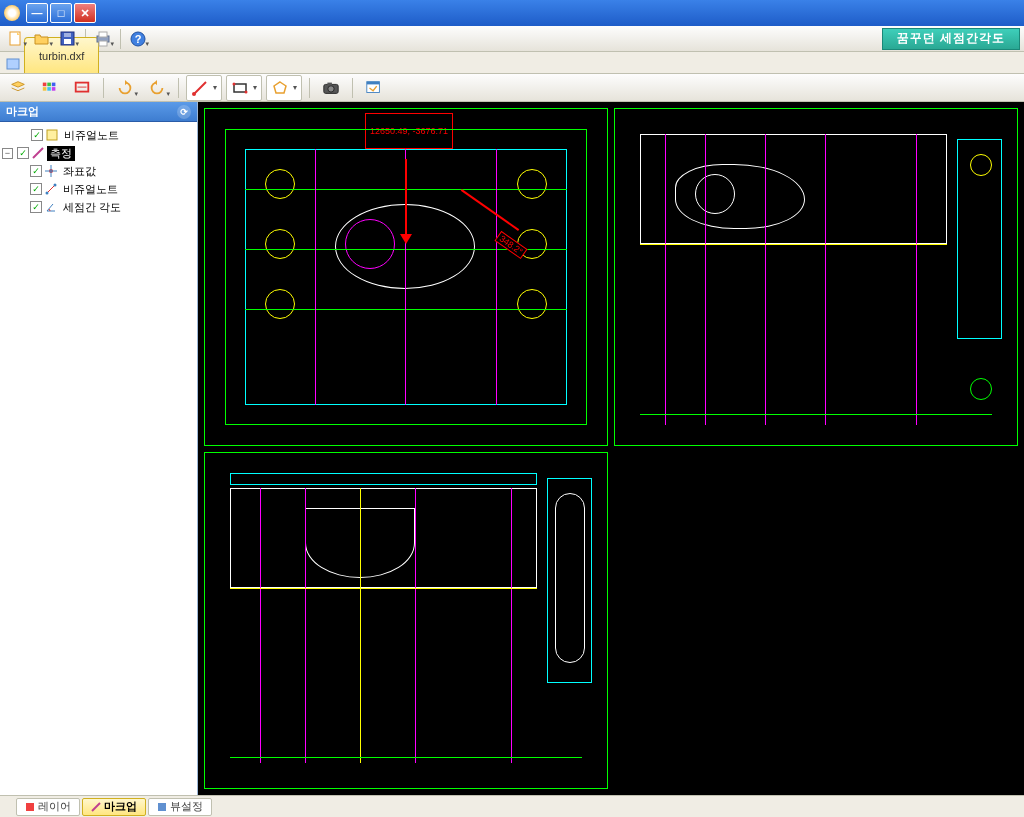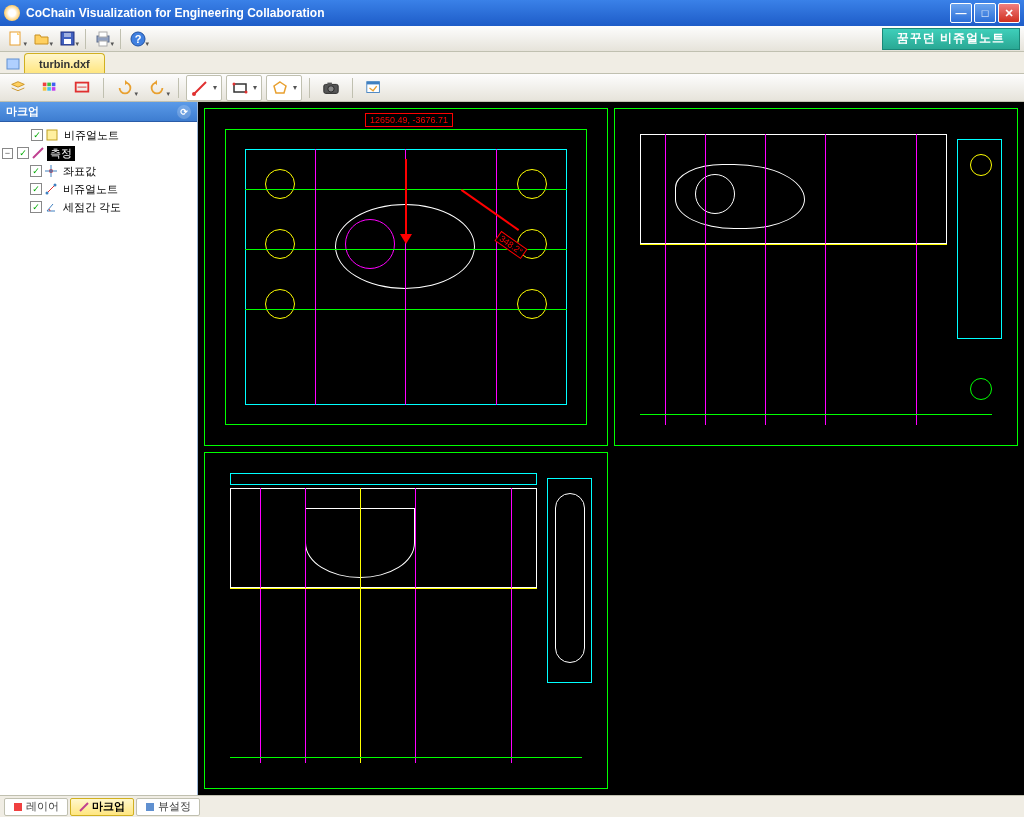--- a/index.html
+++ b/index.html
@@ -17,21 +17,21 @@
 .toolbar-main { height: 26px; background: linear-gradient(to bottom, #fdfdfd, #e6e3da); border-bottom: 1px solid #c0c0b0; display: flex; align-items: center; padding: 0 4px; gap: 2px; }
 .tb-btn { width: 24px; height: 22px; display: flex; align-items: center; justify-content: center; border-radius: 2px; cursor: pointer; position: relative; }
 .tb-sep { width: 1px; height: 20px; background: #c0c0b0; margin: 0 3px; }
 .tb-btn svg { width: 18px; height: 18px; }
 .tb-btn .dd { position: absolute; right: 1px; bottom: 2px; font-size: 7px; color: #555; }
 .brand-banner { margin-left: auto; height: 22px; padding: 0 14px; background: linear-gradient(to bottom, #3ecfba, #2aa894); border: 1px solid #1a8878; color: #fff; font-size: 12px; font-weight: bold; display: flex; align-items: center; letter-spacing: 1px; }
 
 
 .tabbar { height: 22px; background: #f0ede4; display: flex; align-items: flex-end; padding-left: 4px; border-bottom: 1px solid #c0c0b0; }
 .file-tab-icon { width: 18px; height: 18px; margin-right: 2px; display: flex; align-items: center; justify-content: center; }
-.file-tab { height: 20px; padding: 0 14px; background: linear-gradient(to bottom, #fff7cc, #ffe680); border: 1px solid #d0b020; border-bottom: none; border-radius: 4px 4px 0 0; font-size: 11px; font-weight: bold; color: #333; display: flex; align-items: center; cursor: pointer; }
+.file-tab { height: 36px; padding: 0 14px; background: linear-gradient(to bottom, #fff7cc, #ffe680); border: 1px solid #d0b020; border-bottom: none; border-radius: 4px 4px 0 0; font-size: 11px; font-weight: normal; color: #333; display: flex; align-items: center; cursor: pointer; }
 
 
 .toolbar-sec { height: 28px; background: linear-gradient(to bottom, #fdfdfd, #e6e3da); border-bottom: 1px solid #c0c0b0; display: flex; align-items: center; padding: 0 4px; gap: 4px; }
 .toolbar-sec .tb-btn { width: 28px; height: 24px; }
 .tb-group { display: flex; align-items: center; border: 1px solid #c0c0b0; border-radius: 2px; padding: 0 2px; background: #fff; }
 
 
 .body { display: flex; height: calc(817px - 26px - 26px - 22px - 28px - 22px); }
 
 
@@ -47,41 +47,40 @@
 .tree-item .lbl { padding: 0 3px; cursor: pointer; }
 .tree-item .lbl.sel { background: #000000; color: #fff; text-align: center; }
 .indent1 { padding-left: 14px; }
 .indent2 { padding-left: 28px; }
 
 
 .canvas { flex: 1; background: #000; position: relative; overflow: hidden; }
 .cad-grid { position: absolute; inset: 6px; display: grid; grid-template-columns: 1fr 1fr; grid-template-rows: 1fr 1fr; gap: 6px; }
 .cad-view { border: 1px solid #0f0; position: relative; overflow: hidden; }
 .cad-view .frame-inner { position: absolute; inset: 20px; border: 1px solid #0f0; }
-.annot { position: absolute; color: #f00; font-size: 9px; border: 1px solid #f00; padding: 1px 4px; background: #000; }
+.annot { position: absolute; color: #f00; font-size: 9px; border: 1px solid #f00; padding: 12px 4px; background: #000; }
 .dim-box { position: absolute; color: #f00; font-size: 9px; border: 1px solid #f00; padding: 0 4px; }
 
 
 .geo { position: absolute; }
 .hline { height: 1px; }
 .vline { width: 1px; }
 .circle { border-radius: 50%; border: 1px solid; }
 
 
-.bottom-tabs { height: 22px; background: #f0ede4; border-top: 1px solid #c0c0b0; display: flex; align-items: center; padding: 0 4px; gap: 2px; }
+.bottom-tabs { height: 22px; background: #f0ede4; border-top: 1px solid #c0c0b0; display: flex; align-items: center; padding: 0 16px; gap: 2px; }
 .btab { height: 18px; padding: 0 8px; border: 1px solid #c0c0b0; background: #fff; font-size: 11px; color: #444; display: flex; align-items: center; gap: 3px; cursor: pointer; border-radius: 2px; }
 .btab.active { background: linear-gradient(to bottom, #fff7cc, #ffe680); border-color: #d0b020; color: #000; font-weight: bold; }
 .btab .dot { width: 10px; height: 10px; }
 </style>
 </head>
 <body>
 
 <div class="titlebar">
   <div class="app-icon"></div>
-  <div class="title">CoChain Visualization for Engineering Collaboration</div>
   <div class="win-btns">
     <div class="win-btn">—</div>
     <div class="win-btn">□</div>
     <div class="win-btn close">✕</div>
   </div>
 </div>
 
 <div class="toolbar-main">
   <div class="tb-btn">
     <svg viewBox="0 0 18 18">
@@ -114,21 +113,21 @@
     <span class="dd">▾</span>
   </div>
   <div class="tb-sep"></div>
   <div class="tb-btn">
     <svg viewBox="0 0 18 18">
         <circle cx="9" cy="9" r="7" fill="#4080e0" stroke="#2050a0"></circle>
         <text x="9" y="13" text-anchor="middle" fill="#fff" font-size="11" font-weight="bold">?</text>
       </svg>
     <span class="dd">▾</span>
   </div>
-  <div class="brand-banner">꿈꾸던 비쥬얼노트</div>
+  <div class="brand-banner">꿈꾸던 세점간각도</div>
 </div>
 
 <div class="tabbar">
   <div class="file-tab-icon">
     <svg width="16" height="16" viewBox="0 0 16 16">
         <rect x="2" y="3" width="12" height="10" fill="#b0d0ff" stroke="#6090d0"></rect>
       </svg>
   </div>
   <div class="file-tab">
     <span>turbin.dxf</span>

